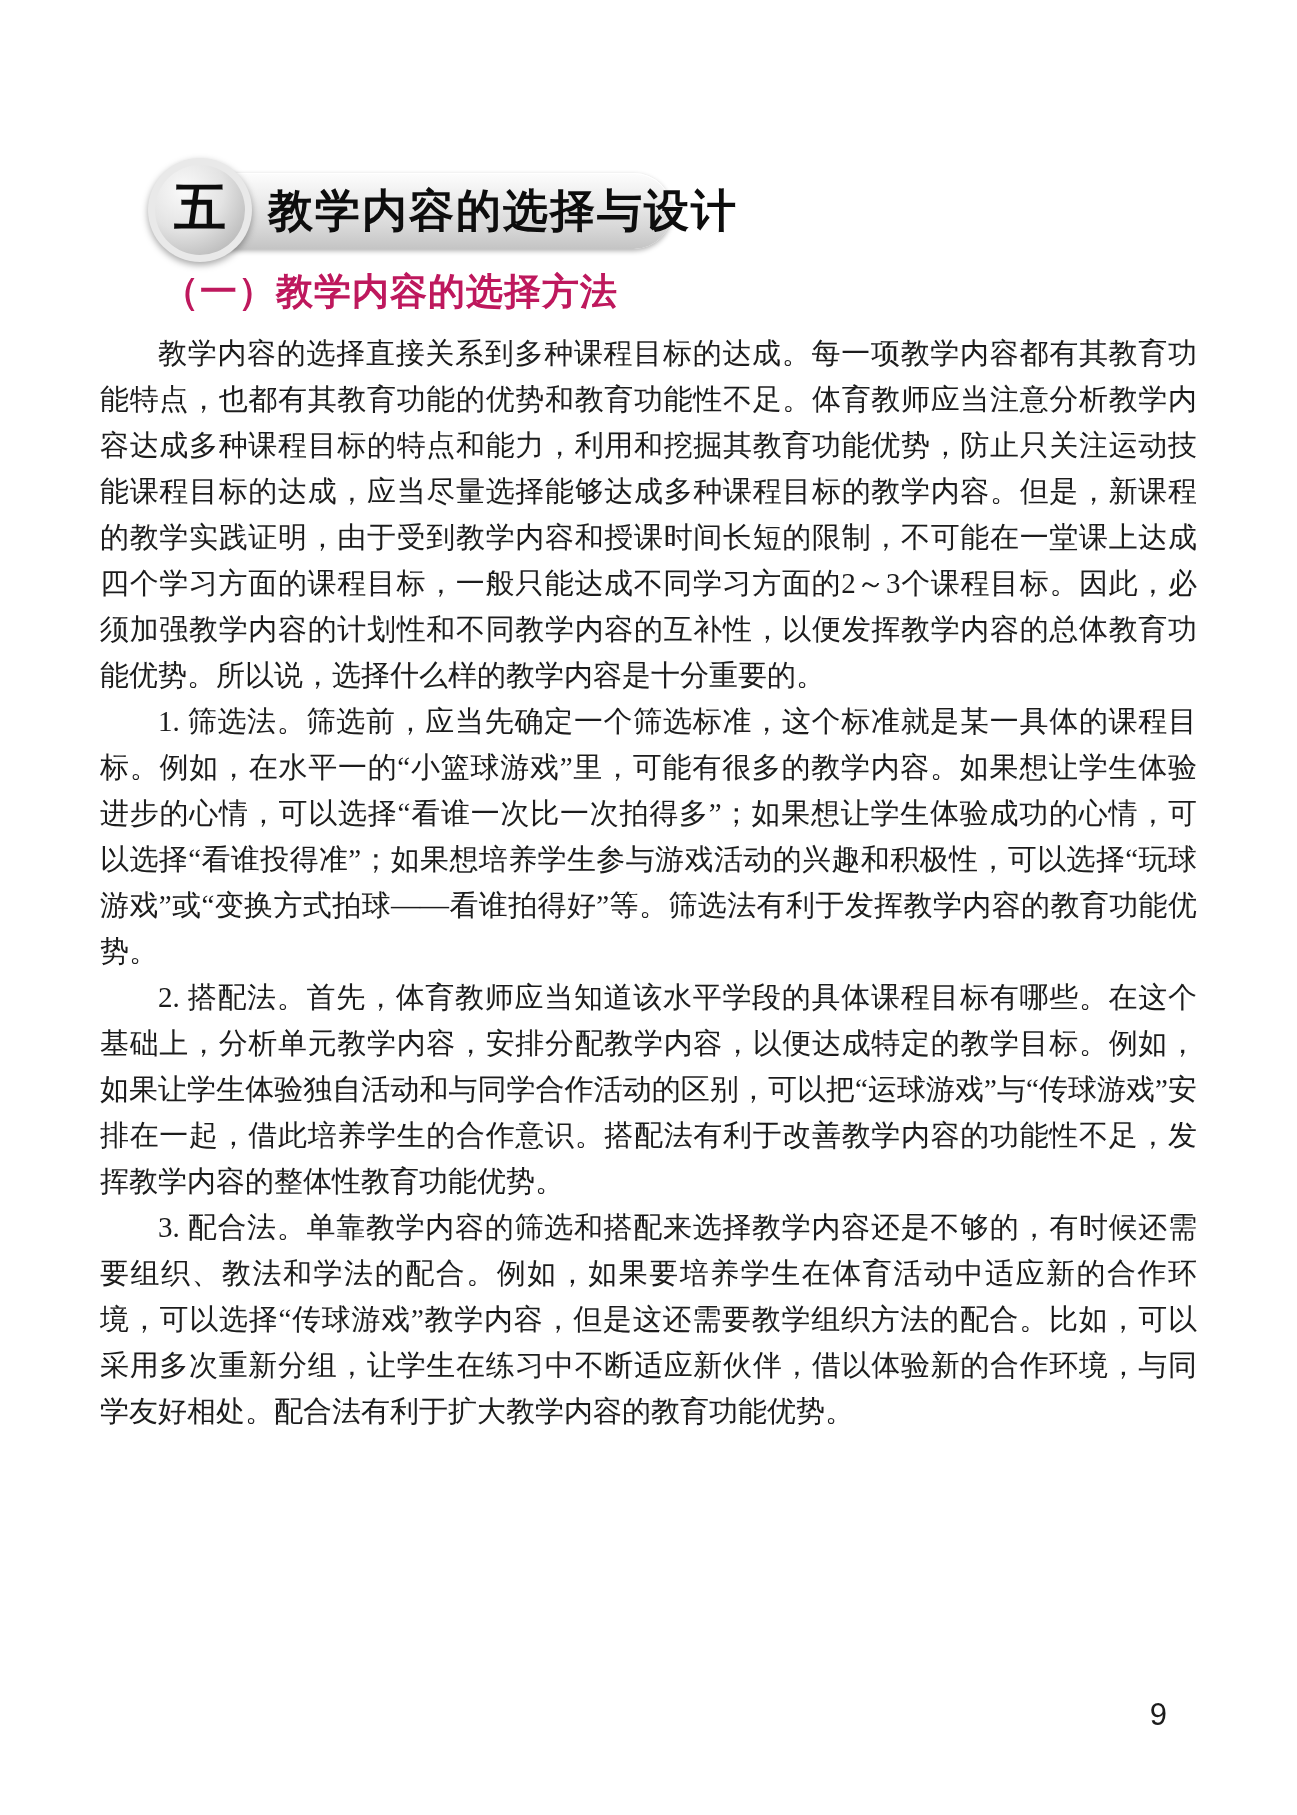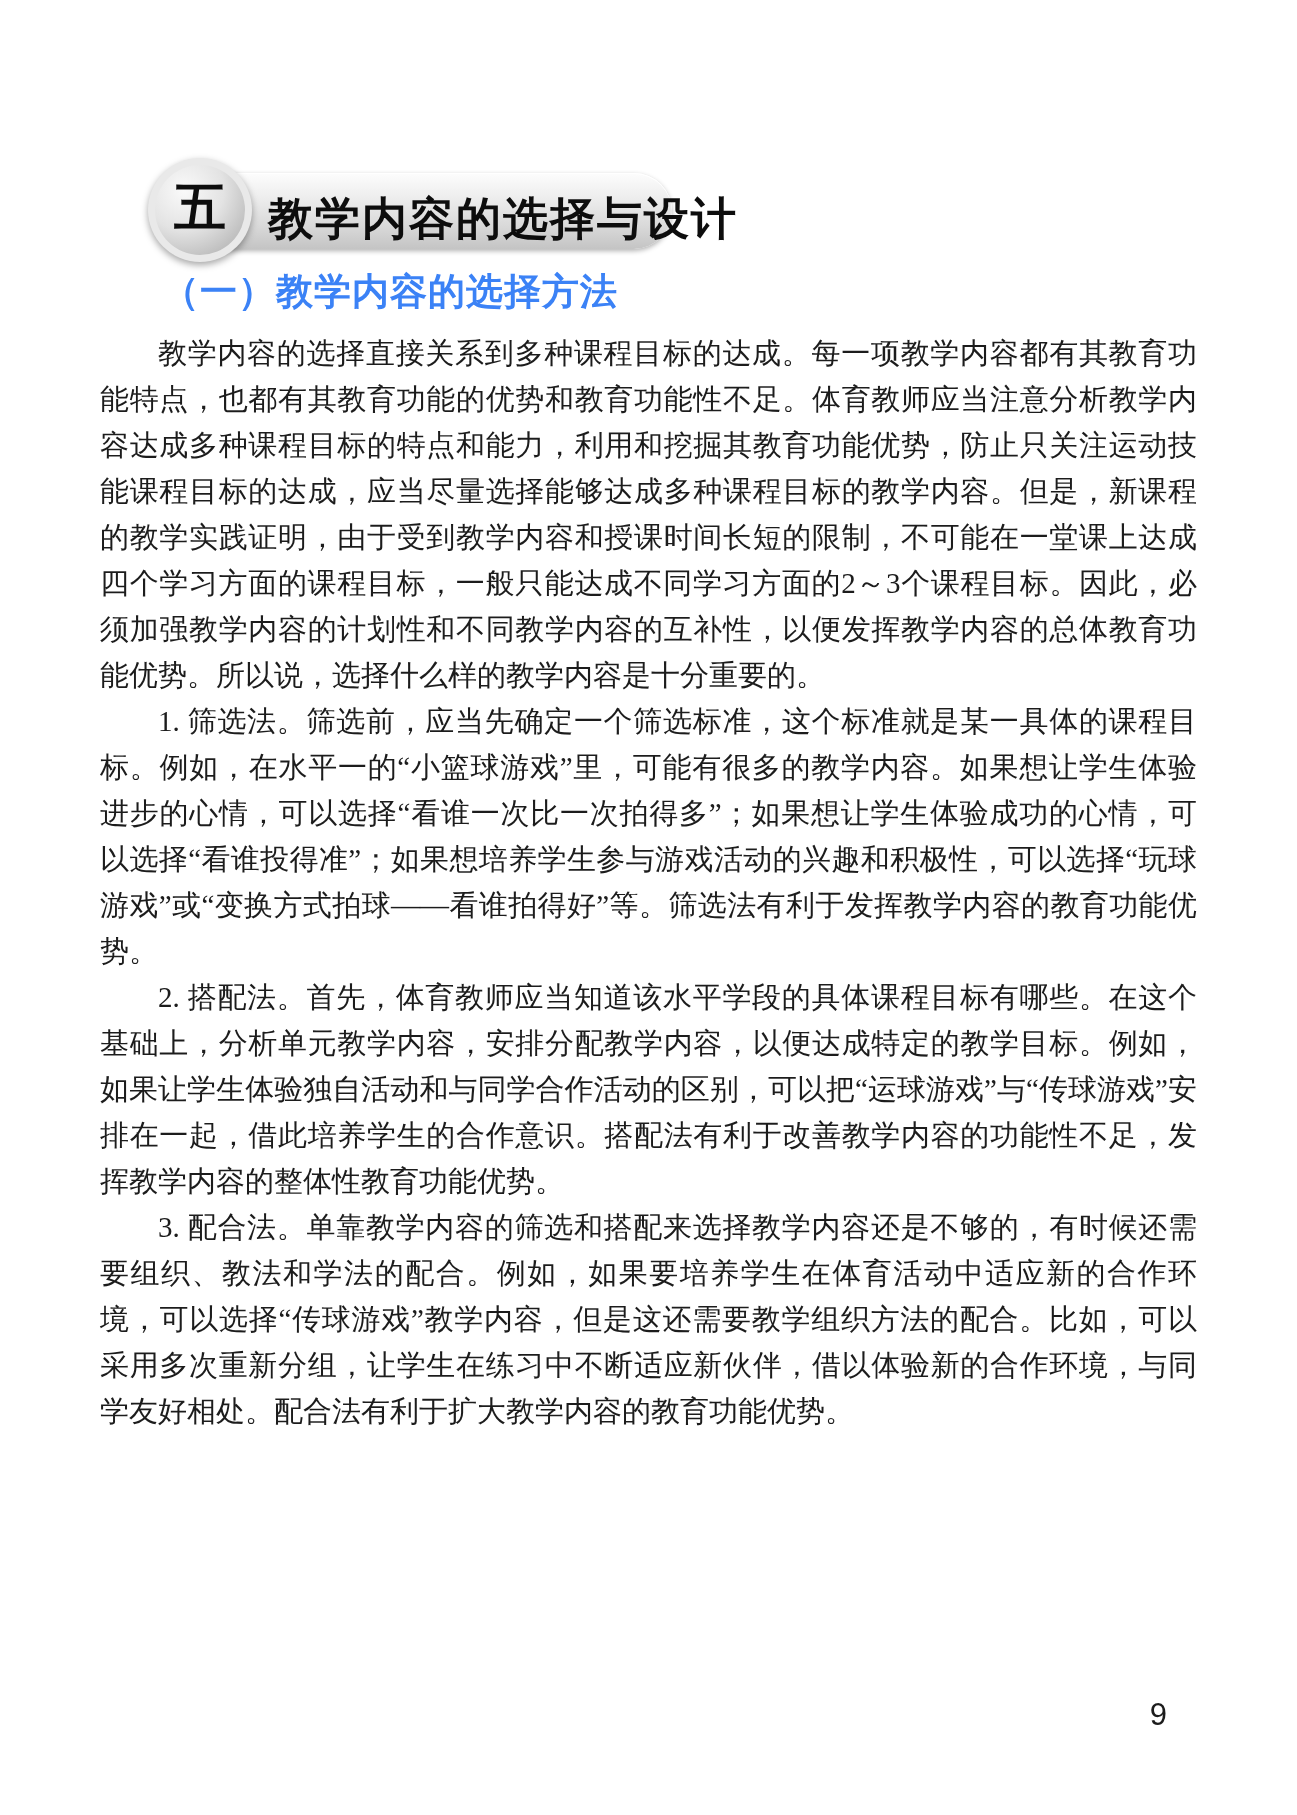--- a/index.html
+++ b/index.html
@@ -27,21 +27,21 @@
   .chapter-pill {
     position: absolute;
     left: 52px;
     top: 15px;
     width: 472px;
     height: 76px;
     border-radius: 0 38px 38px 0;
     background: linear-gradient(to bottom, #fdfdfd 0%, #ececec 35%, #d9d9d9 70%, #c4c4c4 100%);
     box-shadow: 0 2px 5px rgba(0,0,0,0.30), inset 0 1px 0 #ffffff;
     display: flex;
-    align-items: flex-end;
+    align-items: center;
     padding-left: 68px;
     box-sizing: border-box;
   }
   .chapter-title {
     font-size: 45px;
     font-weight: bold;
     color: #0d0d0d;
     letter-spacing: 2px;
     white-space: nowrap;
   }
@@ -87,21 +87,21 @@
     line-height: 46px;
     text-align: justify;
     text-indent: 2em;
     color: #1c1c1c;
   }
   .section-heading {
     margin: 15px 0 13px 0;
     padding-left: 62px;
     font-size: 37px;
     font-weight: bold;
-    color: #3b82f6;
+    color: #be185d;
     line-height: 50px;
     letter-spacing: 1px;
   }
   
   .page-number {
     position: absolute;
     right: 130px;
     bottom: 82px;
     font-family: "Liberation Sans", "DejaVu Sans", sans-serif;
     font-size: 31px;

